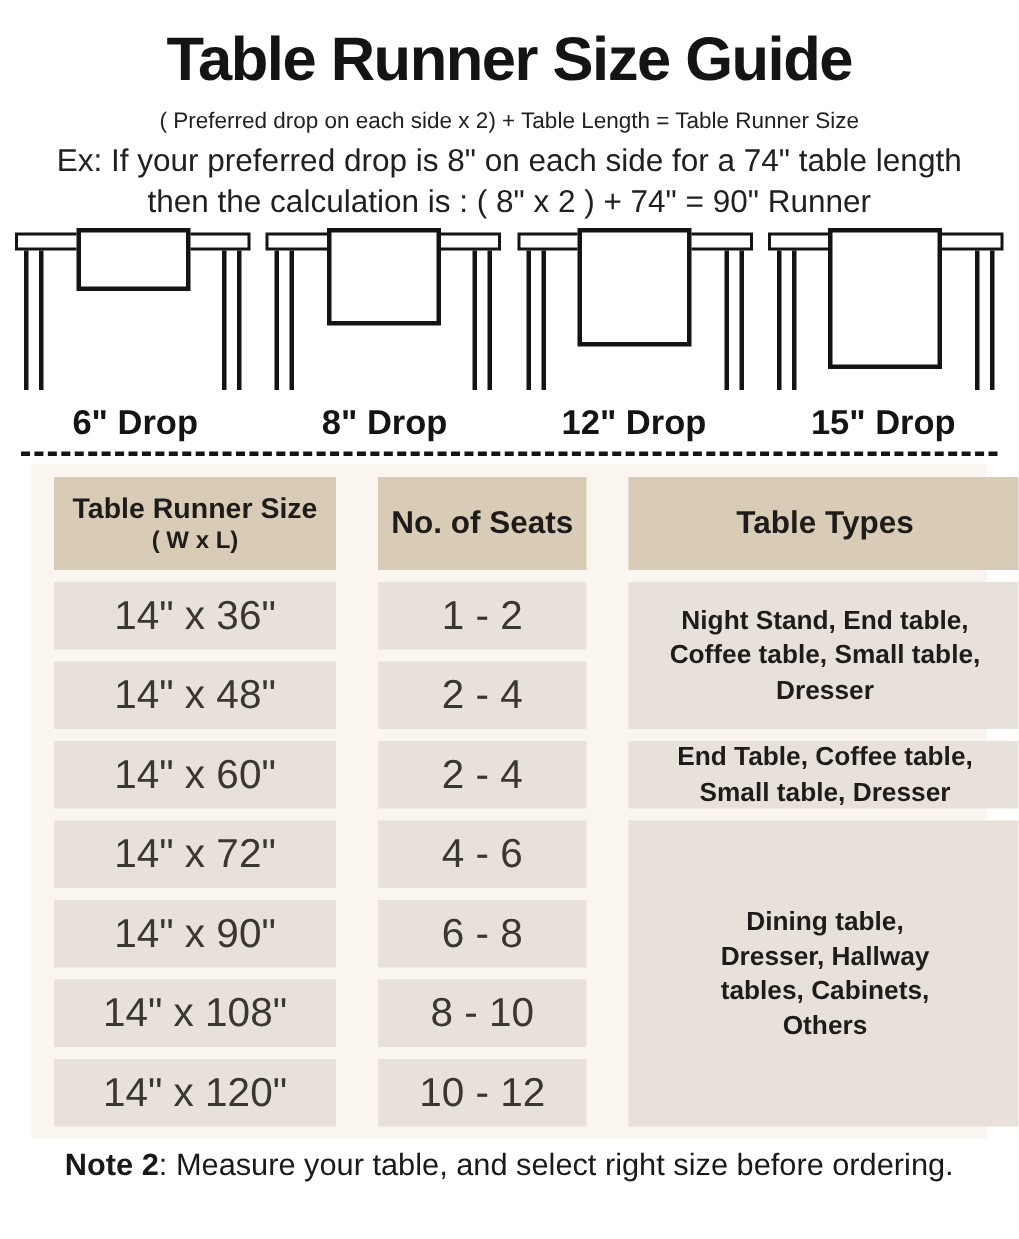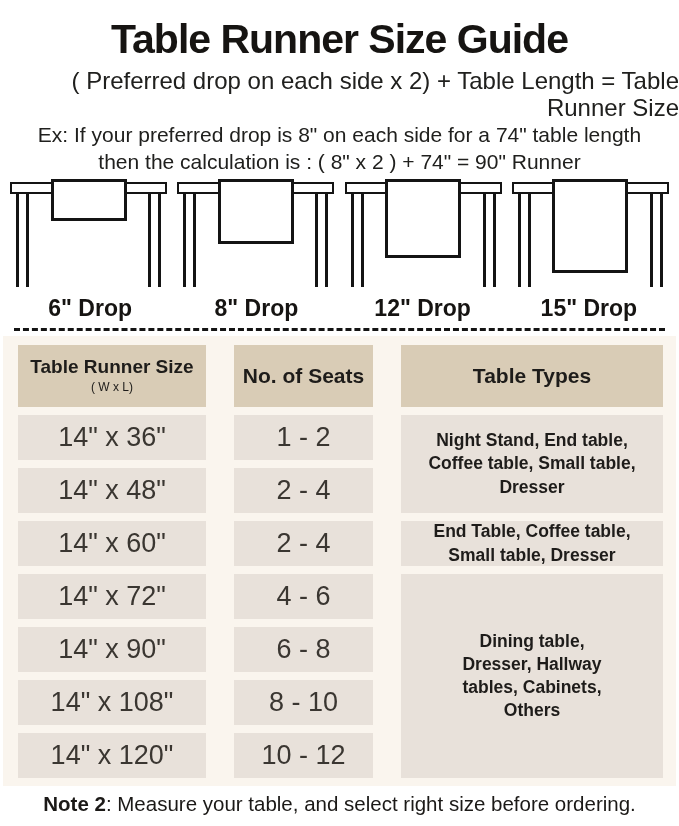--- a/index.html
+++ b/index.html
@@ -6,21 +6,21 @@
   body{
     width:679px;height:826px;background:#ffffff;
     font-family:"Liberation Sans","DejaVu Sans",sans-serif;
     color:#1d1b19;overflow:hidden;
   }
   .title{
     margin:0;padding-top:15px;text-align:center;
     font-size:41px;line-height:49px;font-weight:700;letter-spacing:-1px;color:#161412;
   }
   .sub{margin:0;text-align:center;font-size:21px;line-height:27px;color:#20201e;}
-  .sub.formula{font-size:24px;margin-top:3px;text-align:right;}
+  .sub.formula{font-size:15px;margin-top:3px;}
 
   
   .diagrams{display:flex;justify-content:space-between;padding:3px 7px 0;height:110px;}
   .diagram{position:relative;width:163px;height:110px;}
   .tabletop{
     position:absolute;top:4px;left:3px;right:3px;height:8px;
     background:#ffffff;border:2.5px solid #141414;
   }
   .leg{
     position:absolute;top:16px;bottom:1px;width:7px;
@@ -30,31 +30,31 @@
   .leg.right{right:9px;}
   .runner{
     position:absolute;top:1px;left:50%;transform:translateX(-50%);
     width:76px;background:#ffffff;border:3px solid #141414;box-sizing:border-box;
   }
   .drop-labels{display:flex;padding:0 7px;height:40px;align-items:center;}
   .drop-label{width:25%;text-align:center;font-size:23px;font-weight:700;color:#161412;}
   .divider{border-top:3px dashed #141414;margin:0 14px;}
 
   
-  .size-section{background:#faf5ee;margin:5px 3px 0;padding:9px 13px 8px 15px;}
+  .size-section{background:#faf5ee;margin:5px 21px 0;padding:9px 13px 8px 15px;}
   .grid{
     display:grid;
     grid-template-columns:188px 139px 262px;
     grid-template-rows:62px repeat(7,45px);
     gap:8px 28px;
   }
   .cell{display:flex;align-items:center;justify-content:center;text-align:center;}
   .header-cell{background:#d9ccb6;flex-direction:column;color:#1e1c1a;}
   .h-line1{font-size:19px;font-weight:700;line-height:22px;}
-  .h-line2{font-size:12px;font-weight:400;line-height:19px;}
+  .h-line2{font-size:16px;font-weight:700;line-height:19px;}
   .h-single{font-size:21px;font-weight:700;text-align:right;}
   .data-cell{background:#e8e1da;font-size:27px;font-weight:400;color:#3a3631;}
   .types-cell{background:#e8e1da;font-size:17.5px;font-weight:700;line-height:1.32;color:#1e1c1a;}
   .types-cell span{display:block;margin:0 auto;}
   .tg-a span{max-width:212px;}
   .tg-b span{max-width:224px;}
   .tg-c span{max-width:162px;}
 
   
   .notes{padding:5px 8px 0;text-align:center;font-size:20.5px;line-height:26.5px;color:#1b1917;}

